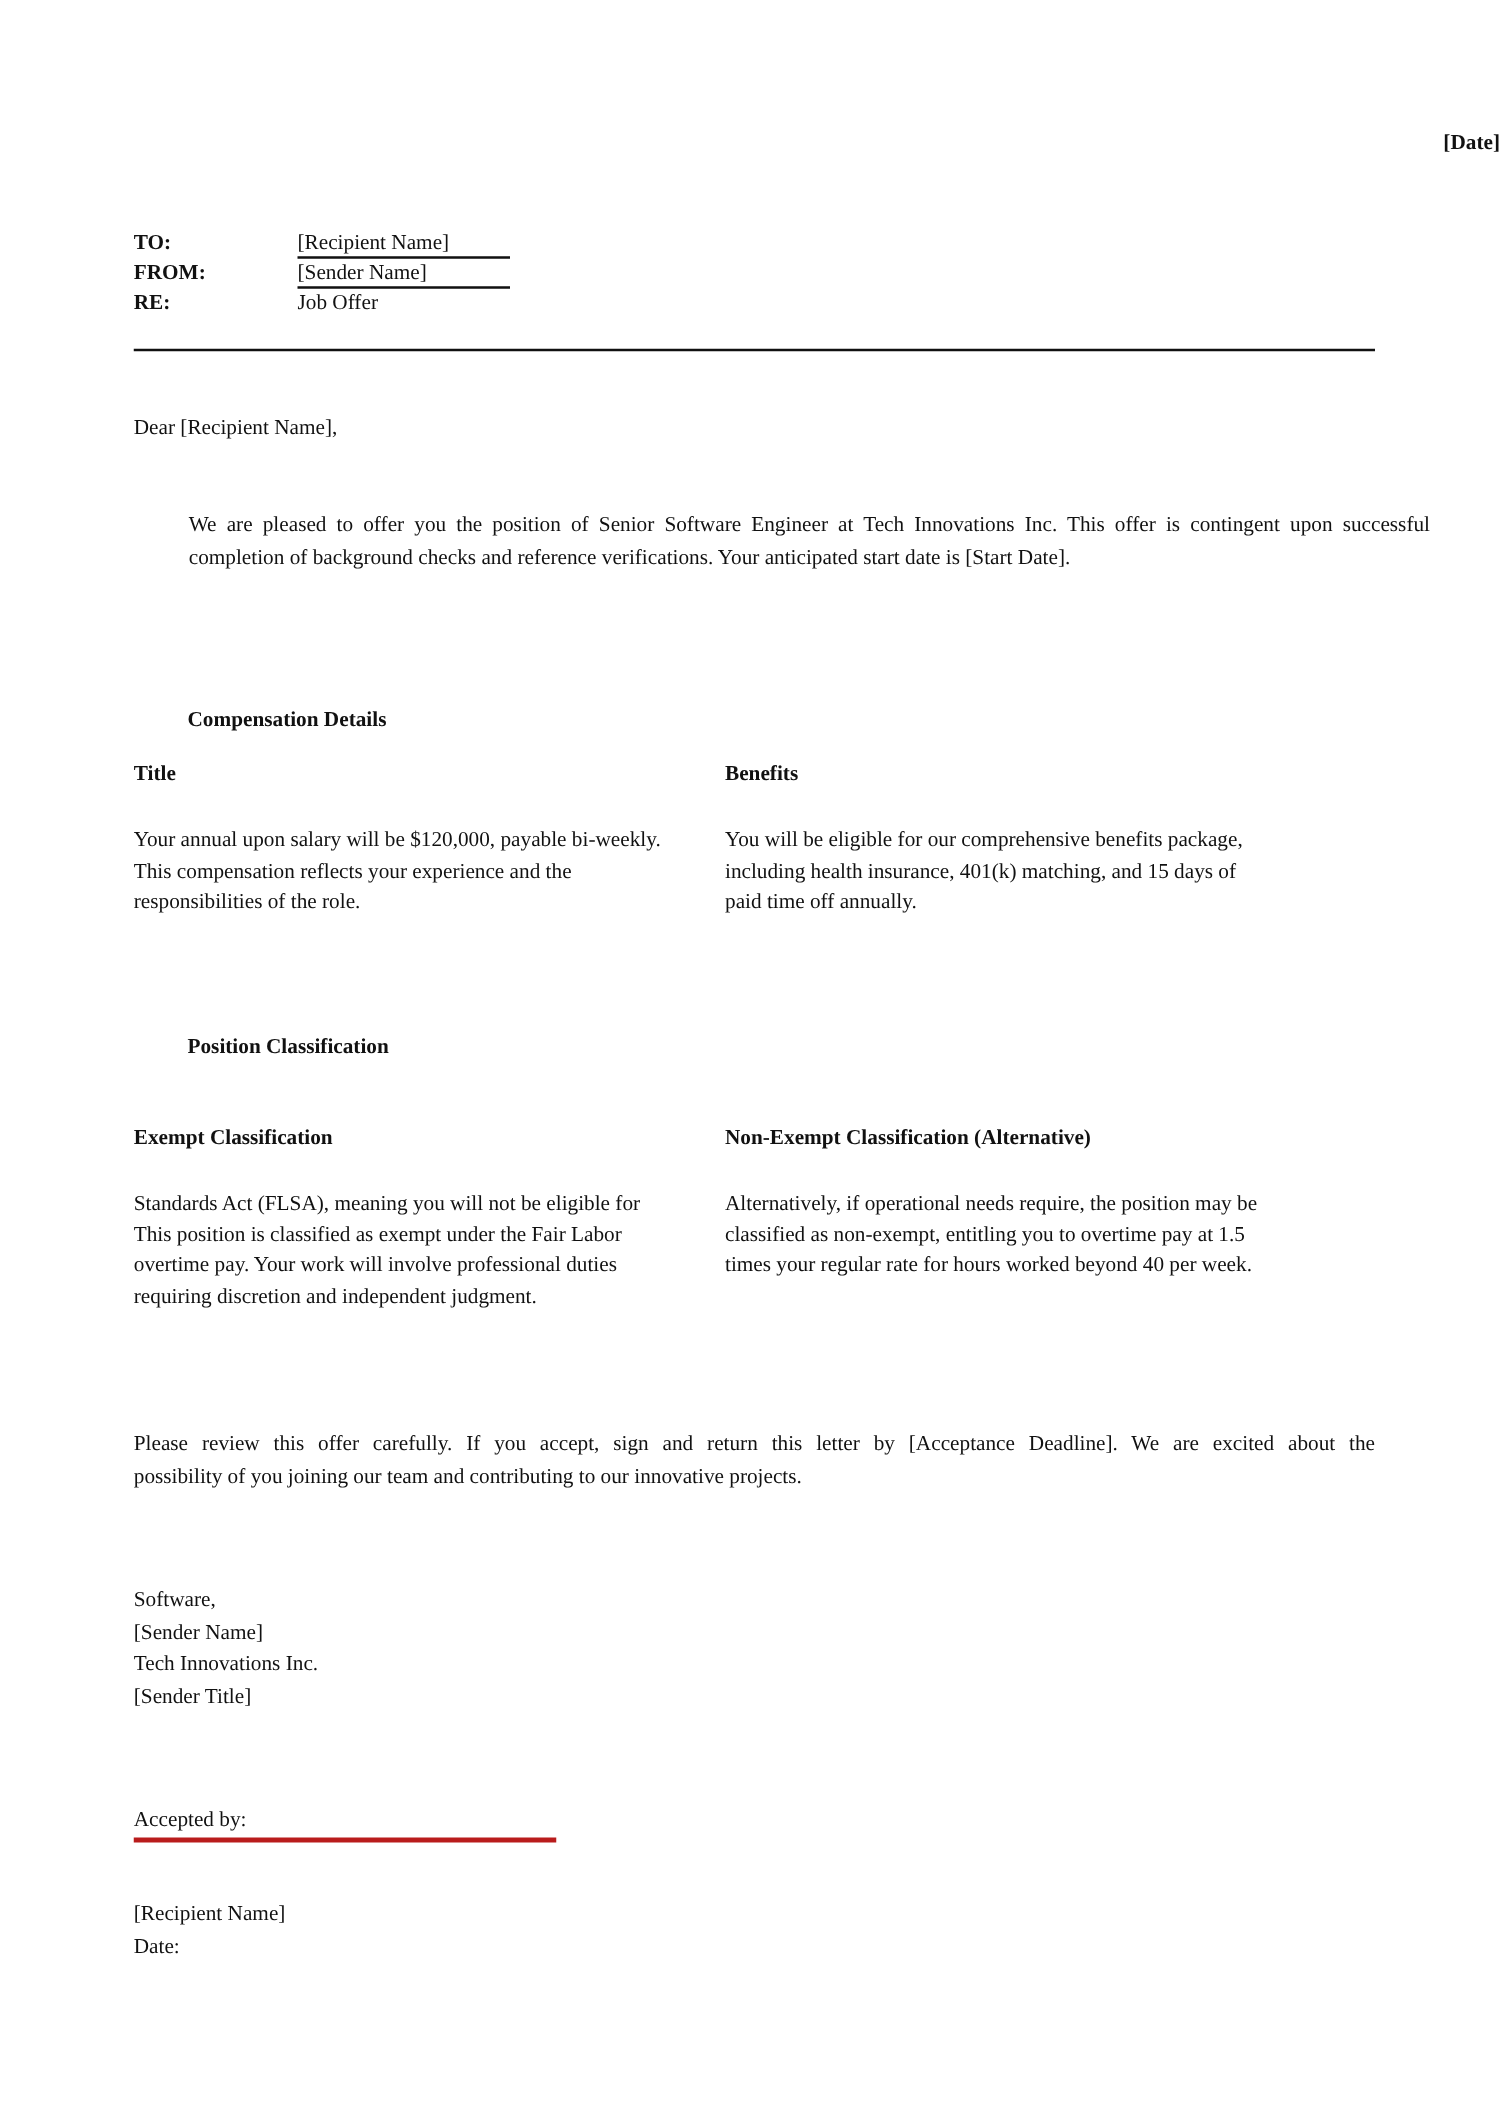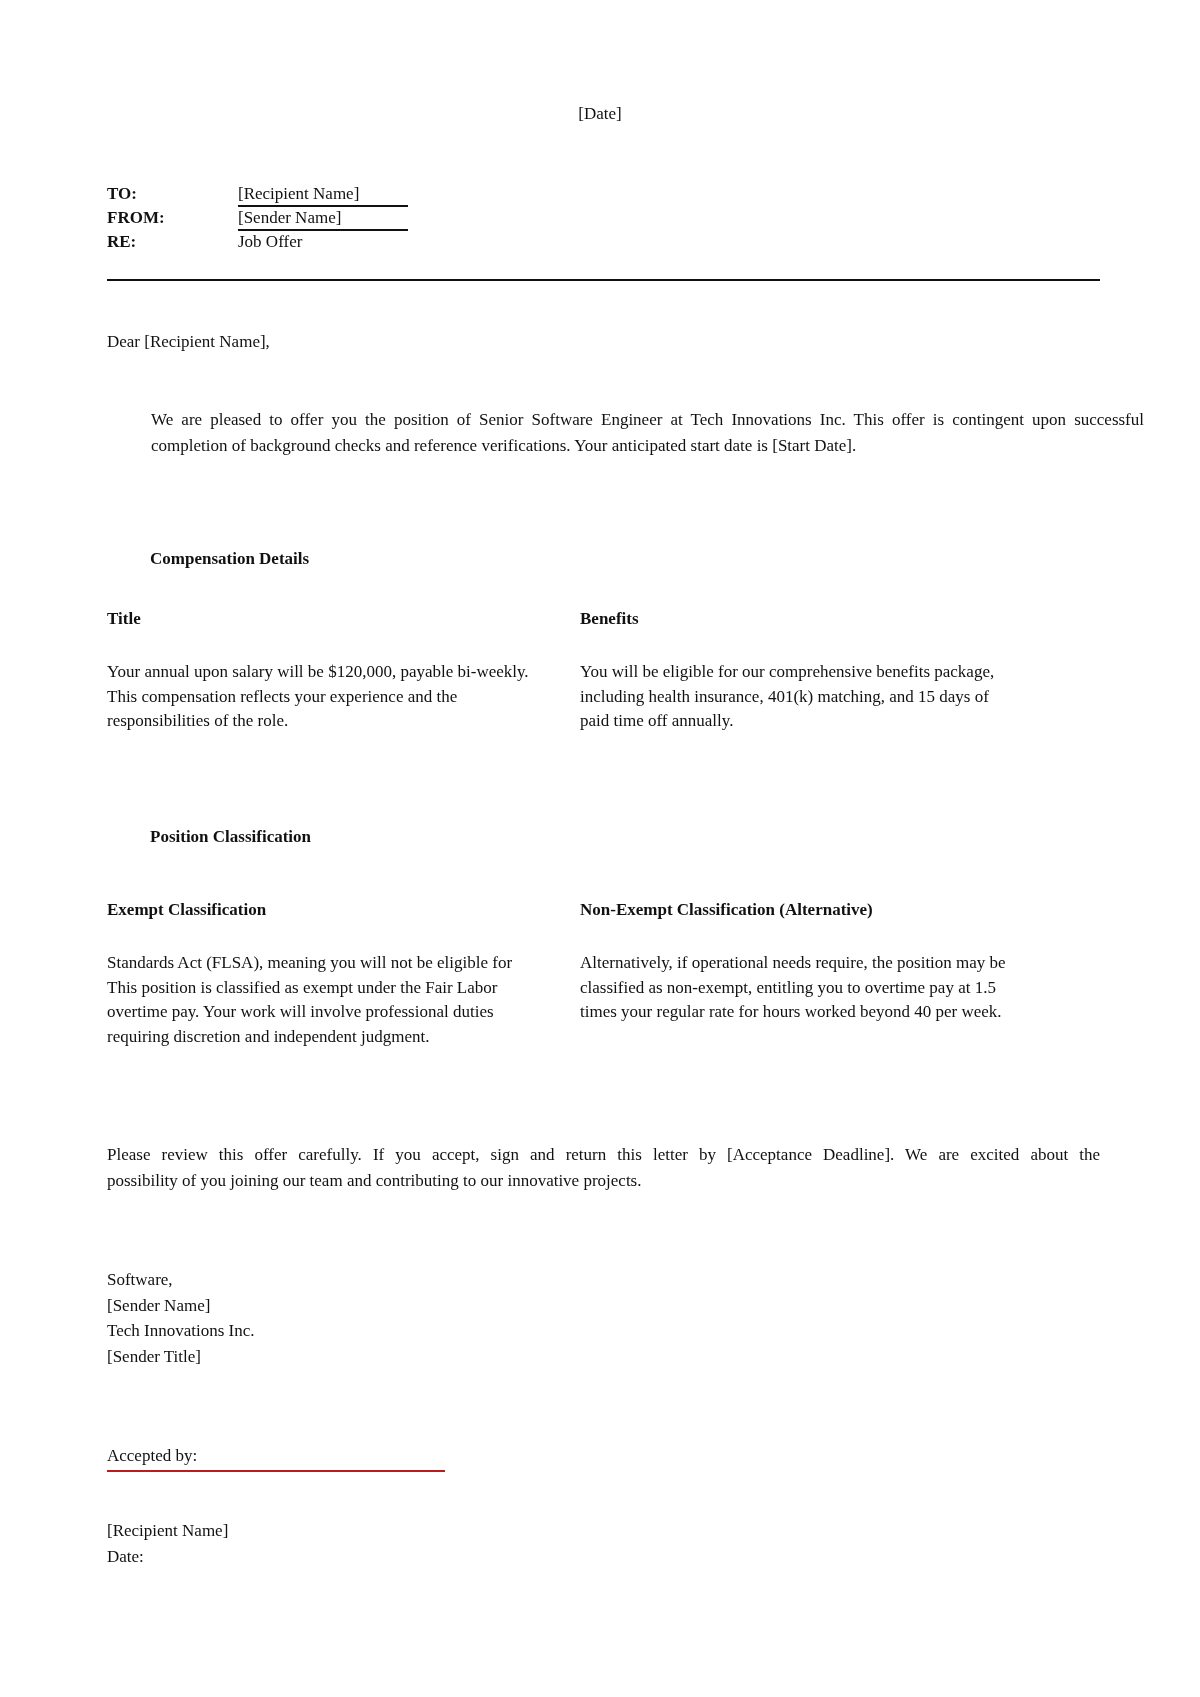--- a/index.html
+++ b/index.html
@@ -9,52 +9,52 @@
     height: 1697px;
     background: #ffffff;
     font-family: "Liberation Serif", "DejaVu Serif", serif;
     color: #111111;
     font-size: 17px;
     overflow: hidden;
   }
   .abs { position: absolute; }
 
   
-  .date-line { top: 104px; left: 0; width: 1200px; text-align: center; }
+  .date-line { top: 104px; left: 0; width: 1200px; text-align: right; font-weight: bold; }
 
   
   .memo { top: 184px; left: 107px; width: 600px; }
   .memo-row { display: flex; align-items: flex-start; height: 24px; }
   .memo-label { width: 131px; font-weight: bold; }
   .memo-value { width: 170px; height: 21px; }
   .memo-value.u { border-bottom: 2px solid #111111; }
 
   
   .rule { top: 279px; left: 107px; width: 993px; height: 2px; background: #111111; }
 
   .salutation { top: 332px; left: 107px; width: 993px; }
 
   .para { left: 107px; width: 993px; line-height: 25.5px; }
   .intro { top: 407px; margin-left: 44px; }
   .closing { top: 1142px; }
   .jl { text-align: justify; text-align-last: justify; }
 
   .sec-heading { left: 150px; font-weight: bold; margin: 0; font-size: 17px; }
-  .sec-heading-1 { top: 549px; }
+  .sec-heading-1 { top: 566px; }
   .sec-heading-2 { top: 827px; }
 
   .cols { left: 107px; width: 993px; display: grid; grid-template-columns: 473px 513px; column-gap: 0; }
   .cols-1 { top: 609px; }
   .cols-2 { top: 900px; }
   .col-title { font-weight: bold; margin: 0 0 31px 0; font-size: 17px; }
   .col-body { line-height: 24.5px; }
 
   .signature { top: 1267px; left: 107px; width: 600px; line-height: 25.5px; }
 
-  .accepted { top: 1446px; left: 107px; width: 338px; border-bottom: 2px solid #b91c1c; padding-bottom: 4px; }
+  .accepted { top: 1446px; left: 107px; width: 338px; border-bottom: 4px solid #b91c1c; padding-bottom: 4px; }
   .acceptor-name { top: 1521px; left: 107px; width: 600px; }
   .acceptor-date { top: 1547px; left: 107px; width: 600px; }
 </style>
 </head>
 <body>
 
 <div class="page">
 
   <div class="abs date-line">[Date]</div>
 

